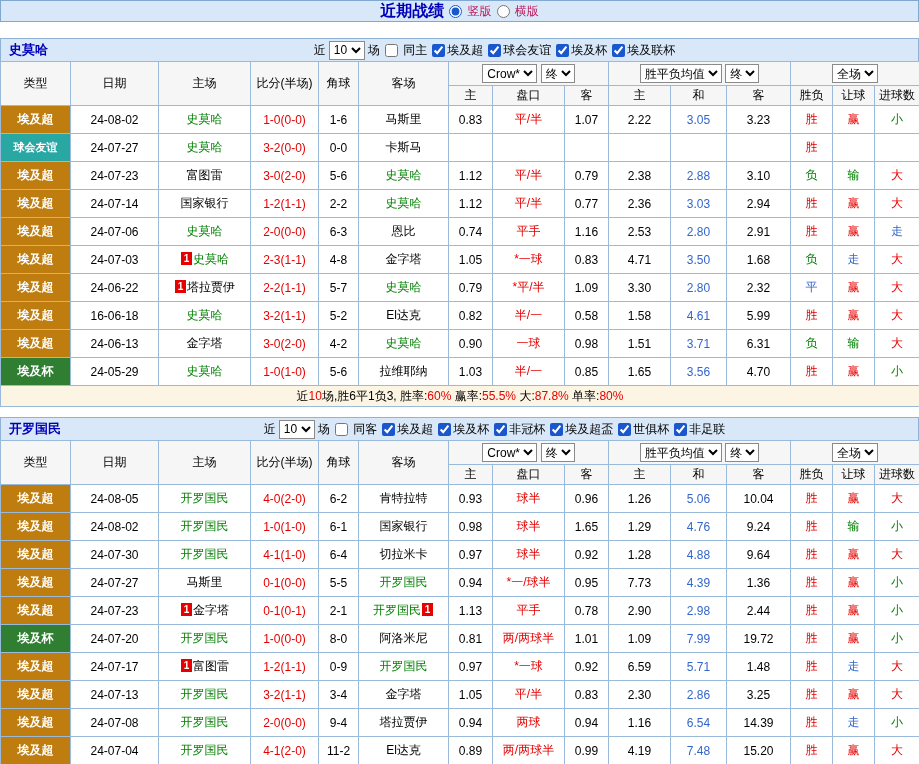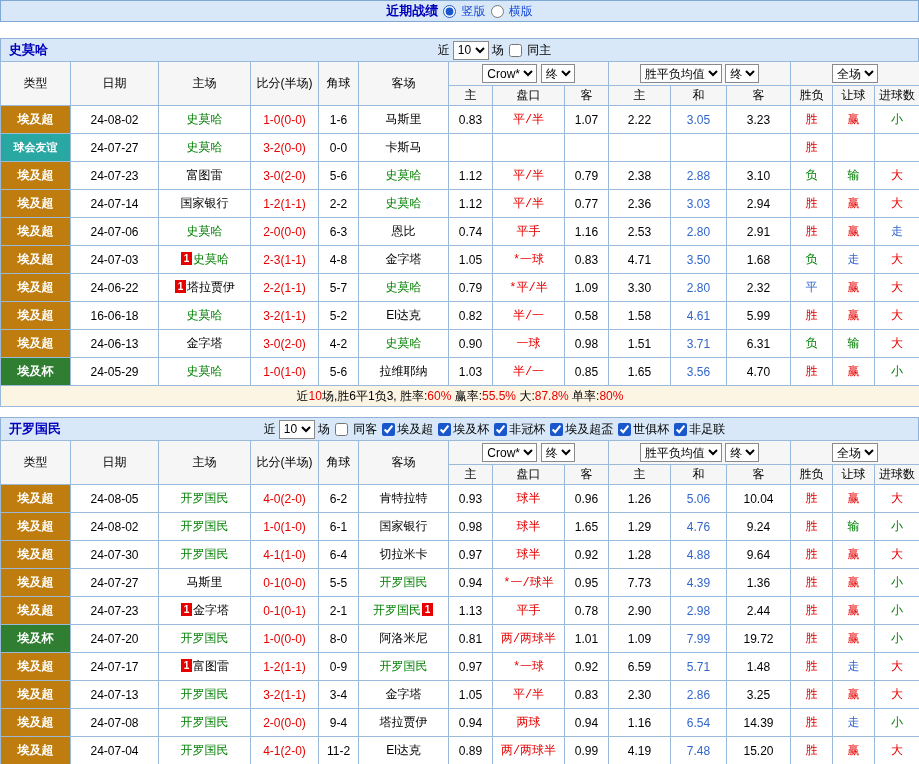--- a/index.html
+++ b/index.html
@@ -1,40 +1,40 @@
 <!DOCTYPE html>
 <html><head>
 <meta charset="utf-8">
 <style>
   html,body{margin:0;padding:0;}
   body{width:919px;height:764px;overflow:hidden;background:#fff;font-family:"Liberation Sans",sans-serif;font-size:12px;color:#000;}
   .topbar{box-sizing:border-box;height:22px;background:#D8E8F8;border:1px solid #7FA8D2;display:flex;align-items:center;justify-content:center;}
-  .topbar .title{color:#0000BB;font-weight:bold;font-size:13px;}
-  .blue-label{color:#1d4ed8;}
+  .topbar .title{color:#0000BB;font-weight:bold;font-size:16px;}
+  .blue-label{color:#be185d;}
   label{cursor:pointer;}
   input[type=checkbox],input[type=radio]{accent-color:#1A56CC;margin:0 2px 0 5px;vertical-align:middle;width:13px;height:13px;}
   .gap1{height:16px;}
   .gap2{height:10px;}
   .section-header{box-sizing:border-box;height:23px;background:#D8E8F8;border:1px solid #8FB2D6;border-bottom:none;display:flex;align-items:center;position:relative;}
   .team-name{position:absolute;left:8px;color:#0000BB;font-weight:bold;font-size:13px;}
   .controls{margin:0 auto;display:flex;align-items:center;padding-left:70px;}
   .controls select{margin:0 3px;}
   select{font-family:inherit;font-size:12px;height:19px;border:1px solid #8a8a8a;background:#fff;}
   table{border-collapse:collapse;table-layout:fixed;width:919px;}
   th,td{box-sizing:border-box;border:1px solid #9ABADB;text-align:center;padding:0;white-space:nowrap;overflow:hidden;font-weight:normal;}
   thead tr.r1 th{height:24px;background:#F6F6F6;}
   thead tr.r2 th{height:20px;background:#F6F6F6;}
   tbody td{height:28px;background:#fff;}
   td.league{color:#fff;font-weight:bold;}
   .l-super{background:#BE7D0E;}
   .l-friendly{background:#29A7A3;font-size:11px;}
   .l-cup{background:#2F7E32;}
   .team-green{color:#008000;}
   td.score{color:#E60000;margin-left:8px;}
-  td.handicap{color:#E60000;font-family:Liberation Mono, monospace;}
+  td.handicap{color:#E60000;}
   td.draw{color:#3366CC;}
   .c-red{color:#E60000;}
   .c-green{color:#008000;}
   .c-blue{color:#3366CC;}
   .badge{display:inline-block;background:#E60000;color:#fff;font-size:10px;font-weight:bold;width:11px;height:13px;line-height:13px;margin:0 1px;vertical-align:1px;}
   tfoot td.summary{height:21px;background:#FCF5E3;}
 </style>
 </head>
 <body>
 
@@ -56,20 +56,21 @@
   <div class="section-header">
     <span class="team-name">史莫哈</span>
     <div class="controls">
       <span>近</span>
       <select><option>10</option></select>
       <span>场</span>
       <label>
         <input type="checkbox" style="">
         <span>同主</span>
       </label>
+      <span class="filters"><label><input type="checkbox" checked="" style=""><span>埃及超</span></label><label><input type="checkbox" checked="" style=""><span>球会友谊</span></label><label><input type="checkbox" checked="" style=""><span>埃及杯</span></label><label><input type="checkbox" checked="" style=""><span>埃及联杯</span></label></span>
     </div>
   </div>
   <table>
     <colgroup>
       <col style="width:70px">
         <col style="width:88px">
         <col style="width:92px">
         <col style="width:68px">
         <col style="width:40px">
         <col style="width:90px">

